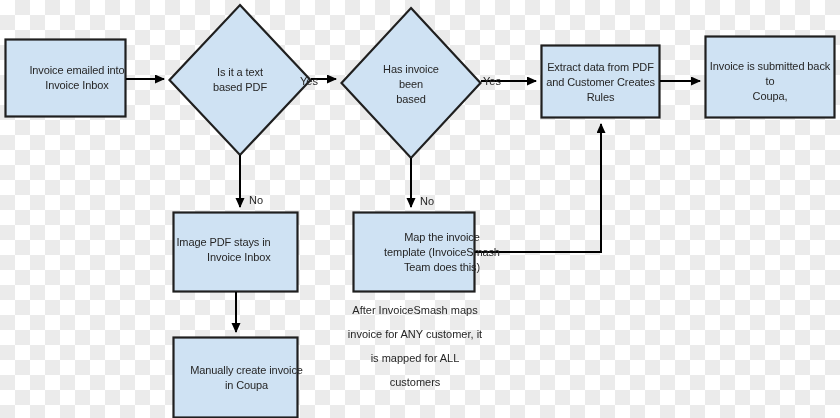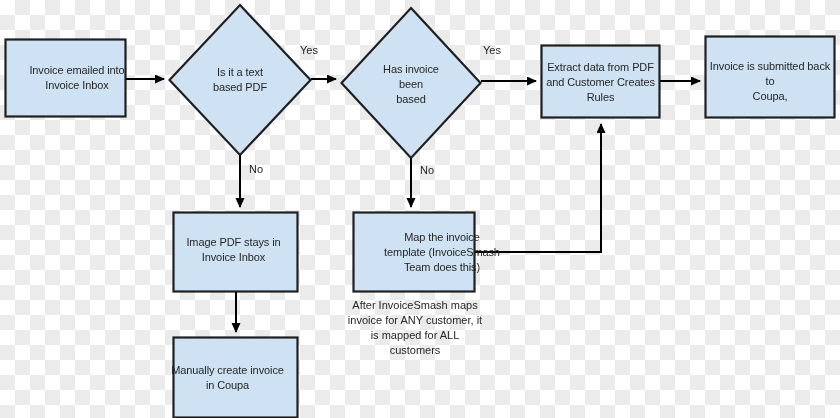--- a/index.html
+++ b/index.html
@@ -38,27 +38,28 @@
     display:flex;
     align-items:center;
     justify-content:center;
   }
   .edge-label{
     position:absolute;
     color:#262626;
     font-size:11px;
     line-height:13px;
     text-align:center;
+    margin-top:31px;
   }
   .caption{
     position:absolute;
     text-align:center;
     color:#262626;
     font-size:11px;
-    line-height:15px;
+    line-height:24px;
     white-space:pre-line;
   }
 </style>
 </head>
 <body>
 
 <div id="canvas">
 
   <svg id="diagram" viewBox="0 0 840 418" xmlns="http://www.w3.org/2000/svg">
     <defs>
@@ -110,28 +111,28 @@
 been
 based</div>
 
   <div class="node-label" style="left:543px;top:45px;width:115px;height:74px;">Extract data from PDF
 and Customer Creates
 Rules</div>
 
   <div class="node-label" style="left:706px;top:36px;width:128px;height:90px;">Invoice is submitted back to
 Coupa,</div>
 
-  <div class="node-label" style="left:172px;top:212px;width:123px;height:76px;">Image PDF stays in
+  <div class="node-label" style="left:162px;top:212px;width:123px;height:76px;text-align:right;">Image PDF stays in
 Invoice Inbox</div>
 
   <div class="node-label" style="left:352px;top:212px;width:124px;height:80px;margin-left:28px;">Map the invoice
 template (InvoiceSmash
 Team does this)</div>
 
-  <div class="node-label" style="left:166px;top:337px;width:123px;height:81px;">Manually create invoice
+  <div class="node-label" style="left:185px;top:337px;width:123px;height:81px;">Manually create invoice
 in Coupa</div>
 
   <div class="edge-label" style="left:300px;top:44px;">Yes</div>
 
   <div class="edge-label" style="left:483px;top:44px;">Yes</div>
 
   <div class="edge-label" style="left:249px;top:163px;">No</div>
 
   <div class="edge-label" style="left:420px;top:164px;">No</div>
 

